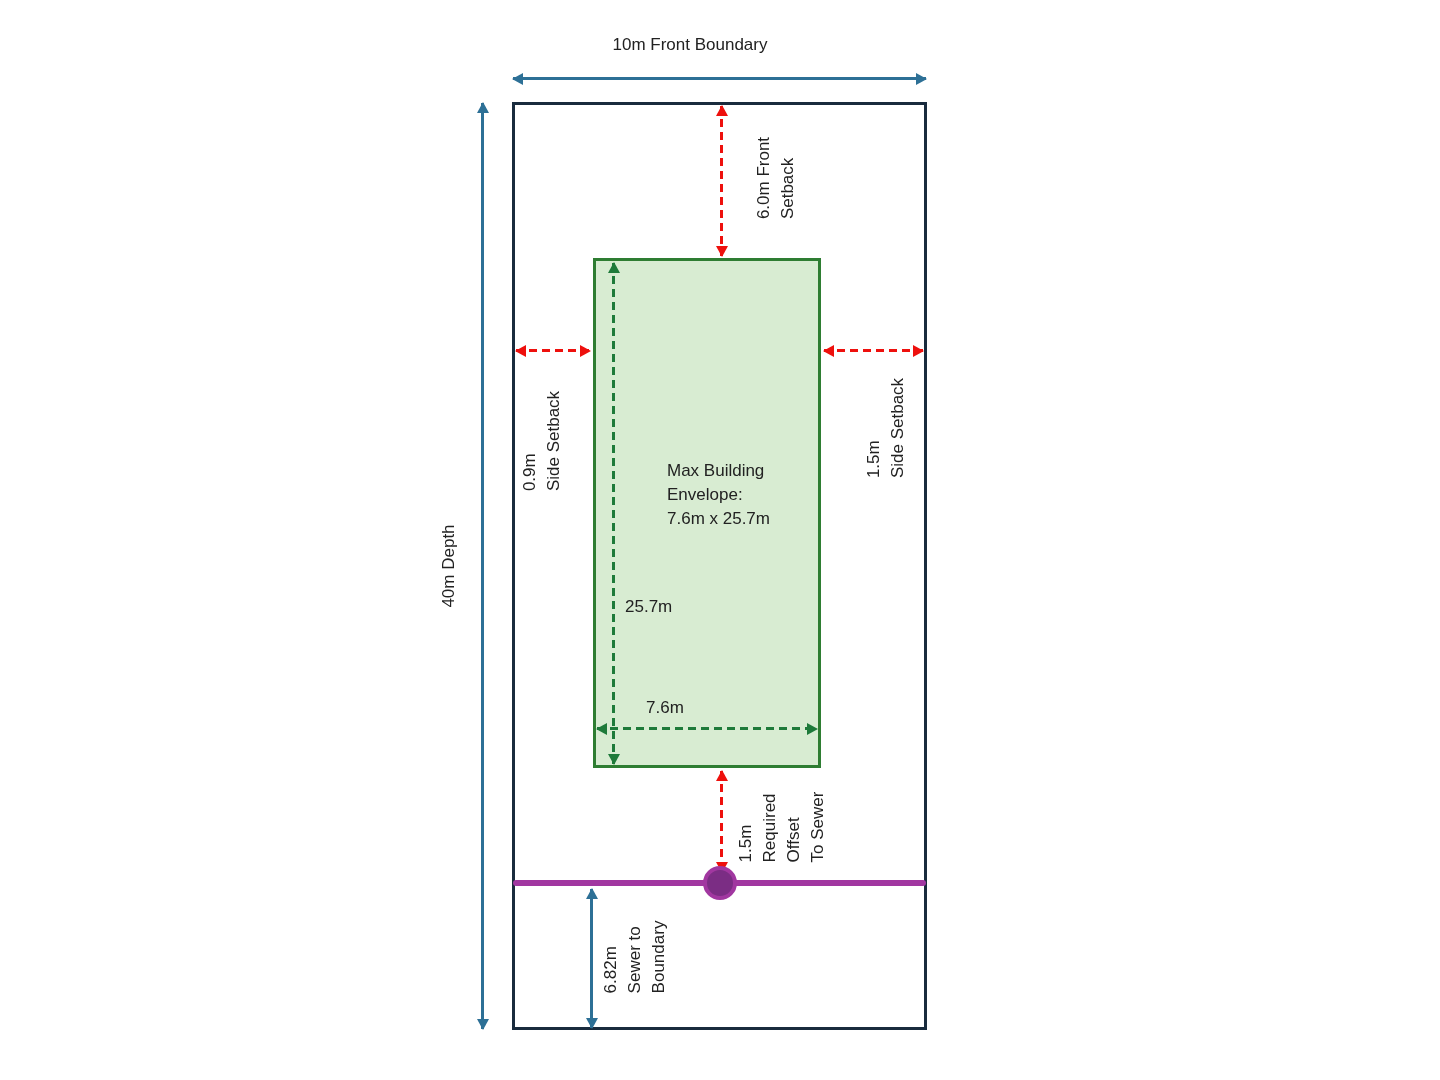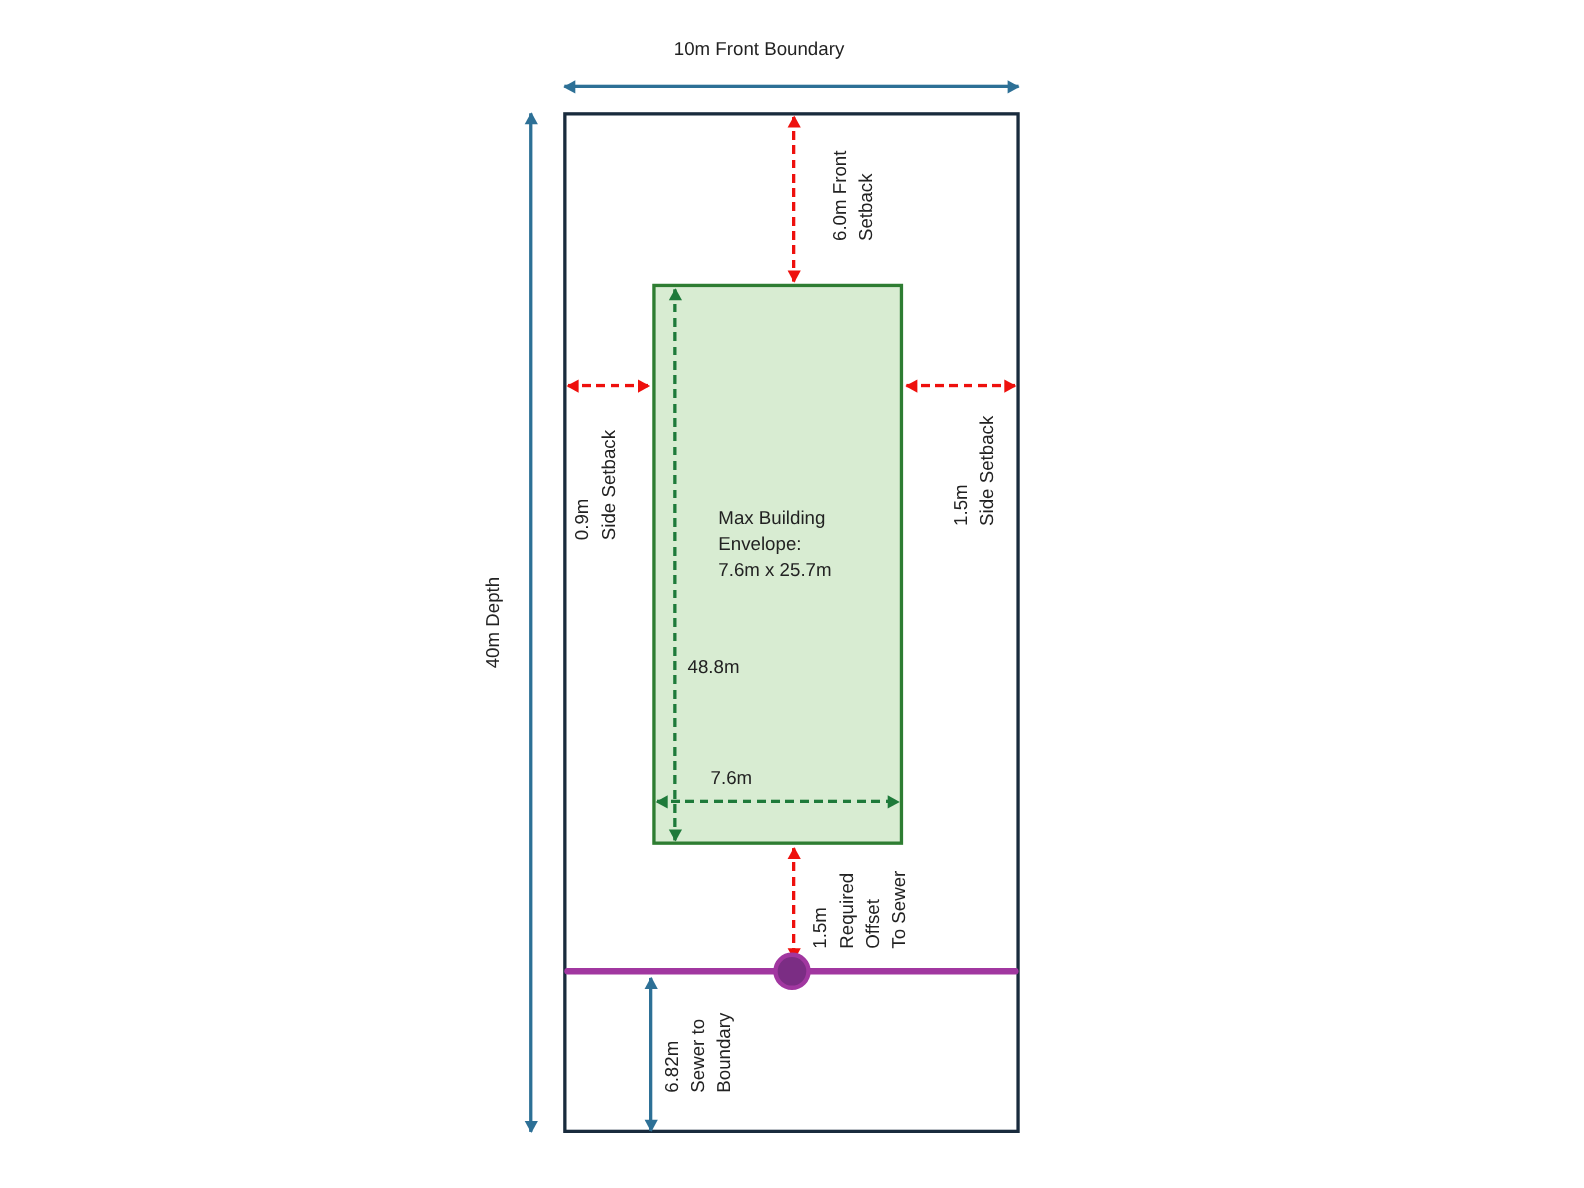--- a/index.html
+++ b/index.html
@@ -102,24 +102,24 @@
 
   <div class="line dash-v green" style="left:612px;top:263px;height:501px;">
     <i class="ah ah-n"></i>
     <i class="ah ah-s"></i>
   </div>
   <div class="line dash-h green" style="left:597px;top:727px;width:220px;">
     <i class="ah ah-w"></i>
     <i class="ah ah-e"></i>
   </div>
 
-  <div class="block" style="left:653px;top:459px;">Max Building
+  <div class="block" style="left:667px;top:459px;">Max Building
 Envelope:
 7.6m x 25.7m</div>
-  <div class="plain" style="left:625px;top:597px;">48.8m</div>
+  <div class="plain" style="left:625px;top:597px;">25.7m</div>
   <div class="plain" style="left:646px;top:698px;">7.6m</div>
 
   <div class="line dash-v red" style="left:720px;top:771px;height:101px;">
     <i class="ah ah-n"></i>
     <i class="ah ah-s"></i>
   </div>
   <div class="vlabel" style="left:782px;top:827px;">1.5m
 Required
 Offset
 To Sewer</div>

